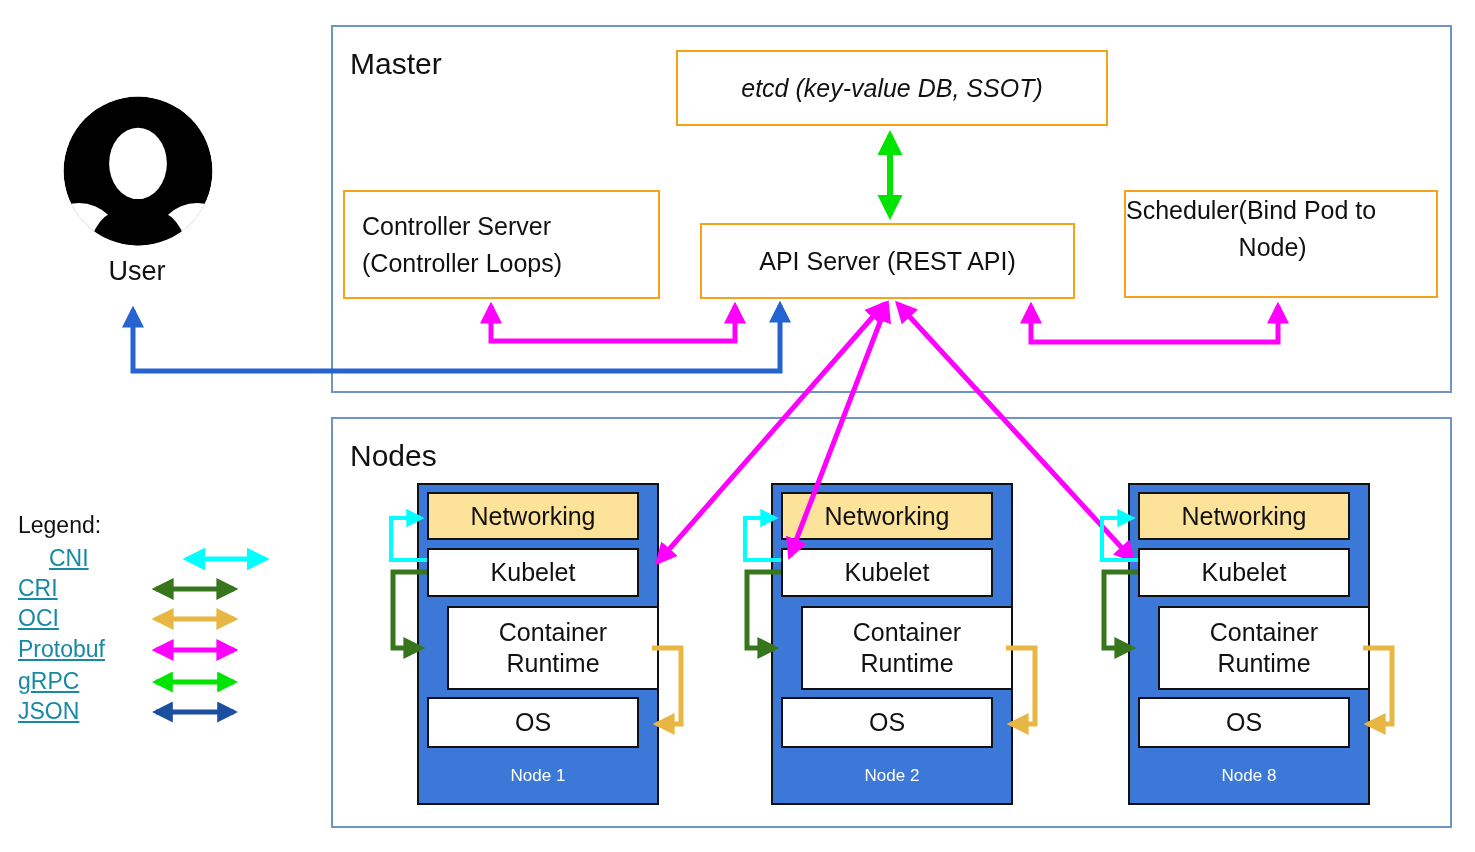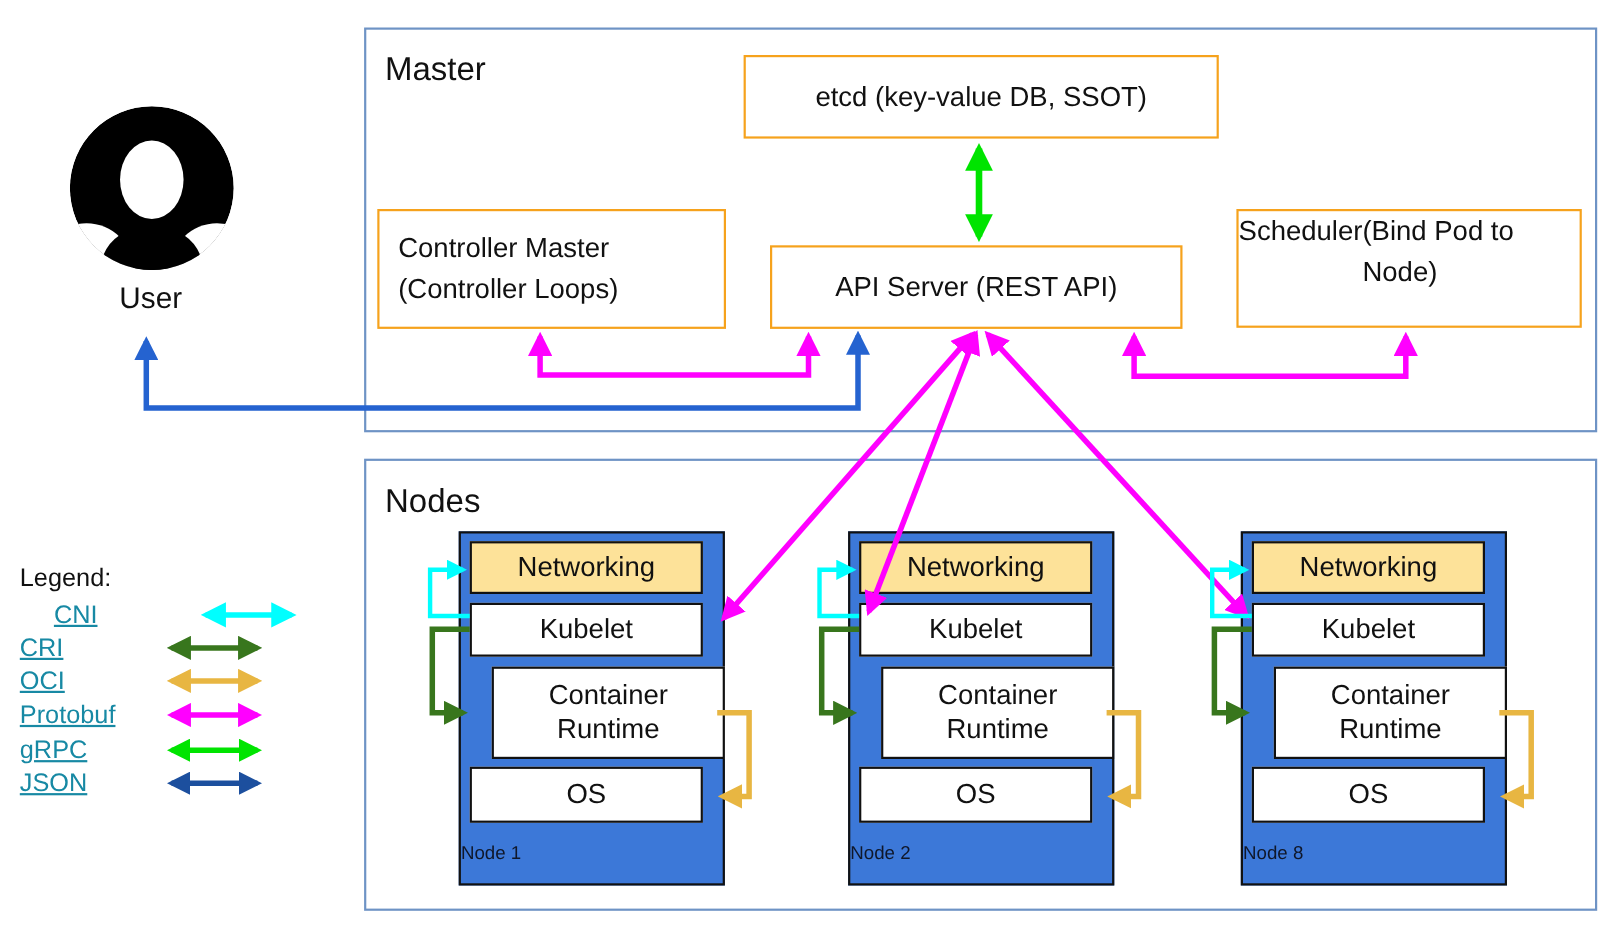--- a/index.html
+++ b/index.html
@@ -24,35 +24,35 @@
 
   
   .frame{position:absolute;border:2px solid var(--frame-border);background:transparent;}
   .frame.master{left:331px;top:25px;width:1121px;height:368px;}
   .frame.nodes{left:331px;top:417px;width:1121px;height:411px;}
   .frame-title{position:absolute;left:17px;top:20px;font-size:30px;color:var(--ink);}
 
   
   .obox{position:absolute;border:2.5px solid var(--orange);background:#fff;font-size:25px;color:var(--ink);}
   .obox.center{display:flex;align-items:center;justify-content:center;text-align:center;}
-  .obox.etcd{left:676px;top:50px;width:432px;height:76px;}
+  .obox.etcd{left:676px;top:50px;width:432px;height:76px;font-style:italic;}
   .obox.api{left:700px;top:223px;width:375px;height:76px;}
   .obox.cm{left:343px;top:190px;width:317px;height:109px;display:flex;flex-direction:column;justify-content:center;padding-left:17px;line-height:37px;}
   .obox.sched{left:1124px;top:190px;width:314px;height:108px;display:flex;flex-direction:row;justify-content:center;line-height:37px;}
 
   
   .node{position:absolute;top:483px;width:242px;height:322px;background:var(--node-blue);border:2.5px solid #111;}
   .node.n1{left:417px;} .node.n2{left:771px;} .node.n3{left:1128px;}
   .layer{position:absolute;left:8px;width:212px;border:2px solid #111;background:#fff;display:flex;align-items:center;justify-content:center;text-align:center;font-size:25px;color:var(--ink);}
   .layer.networking{top:7px;height:48px;background:var(--yellow);}
   .layer.kubelet{top:63px;height:49px;}
   .layer.runtime{top:121px;height:84px;line-height:1.25;margin-left:20px;}
   .layer.runtime .wrap{display:inline-block;width:150px;}
   .layer.os{top:212px;height:51px;}
-  .node-name{position:absolute;left:0;right:0;top:281px;color:#0f172a;font-size:17px;}
+  .node-name{position:absolute;left:0;right:0;top:281px;text-align:center;color:#ffffff;font-size:17px;}
 
   
   .user-icon{position:absolute;left:62px;top:95px;width:152px;height:152px;}
   .user-label{position:absolute;left:77px;top:256px;width:120px;text-align:center;font-size:27px;color:var(--ink);}
 
   
   .legend-title{position:absolute;left:18px;top:512px;font-size:23px;color:var(--ink);}
   .legend-row{position:absolute;left:18px;height:30px;width:260px;}
   .legend-row .lnk{font-size:23px;color:var(--teal);text-decoration:underline;cursor:pointer;}
   .legend-row svg{position:absolute;left:124px;top:2px;}
@@ -111,21 +111,21 @@
 
   <div class="frame master">
     <div class="frame-title">Master</div>
   </div>
 
   <div class="obox etcd center">
     <span>etcd (key-value DB, SSOT)</span>
   </div>
 
   <div class="obox cm">
-    <div>Controller Master</div>
+    <div>Controller Server</div>
     <div>(Controller Loops)</div>
   </div>
 
   <div class="obox api center">
     <span>API Server (REST API)</span>
   </div>
 
   <div class="obox sched">
     <div>Scheduler</div>
     <div>(Bind Pod to Node)</div>

